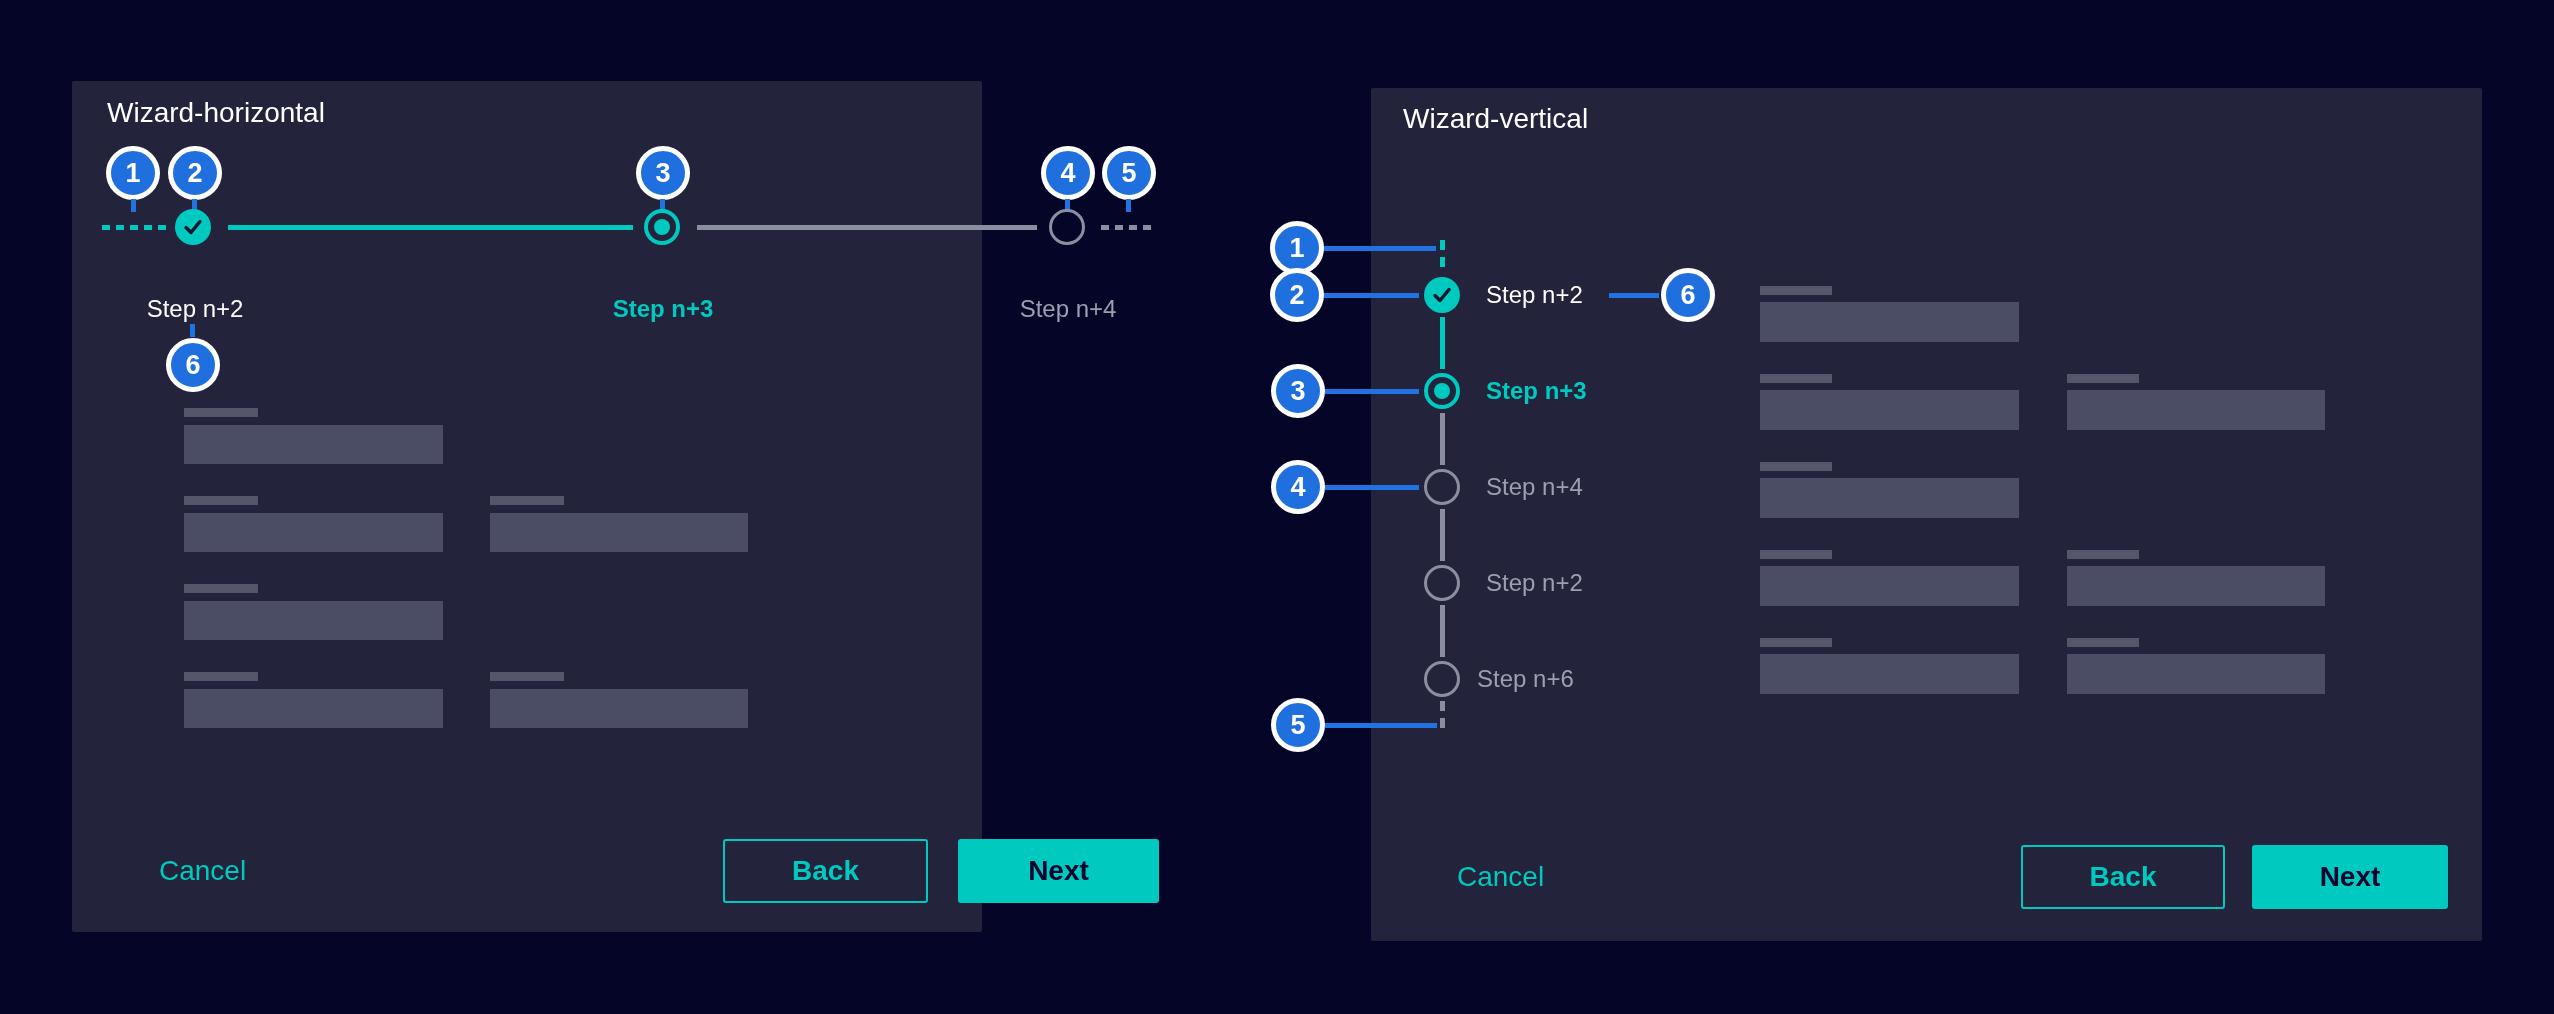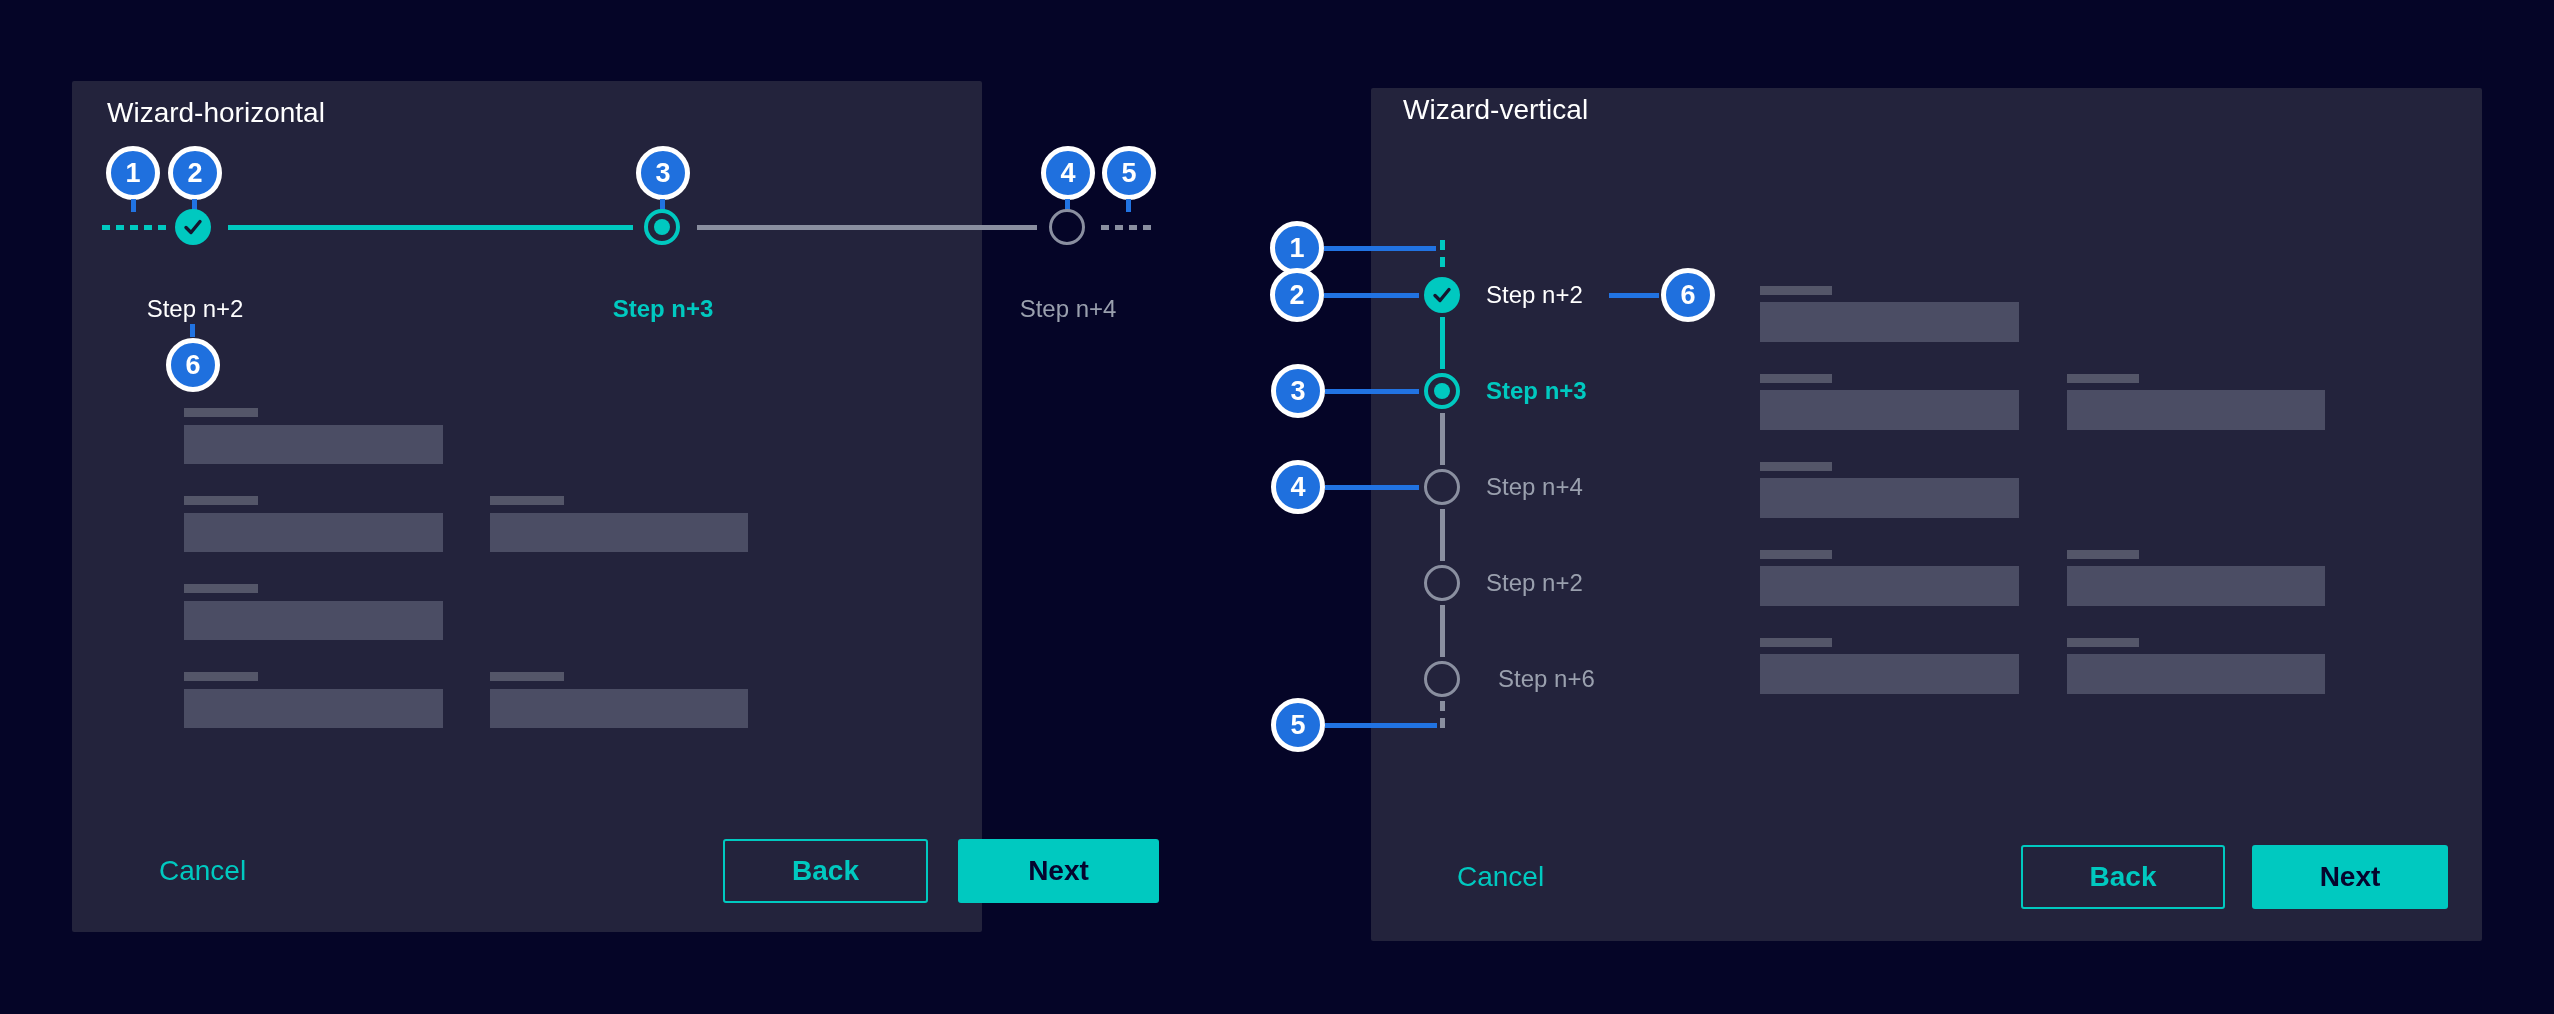--- a/index.html
+++ b/index.html
@@ -128,21 +128,21 @@
   <div class="abs skl-input" style="left:112px;top:608px;width:259px;height:39px"></div>
   <div class="abs skl-label" style="left:418px;top:591px;width:74px"></div>
   <div class="abs skl-input" style="left:418px;top:608px;width:258px;height:39px"></div>
 
   <div class="abs cancel" style="left:87px;top:772px">Cancel</div>
   <div class="abs btn btn-outline" style="left:651px;top:758px;width:205px;height:64px">Back</div>
   <div class="abs btn btn-filled" style="left:886px;top:758px;width:201px;height:64px">Next</div>
 </div>
 
 <div class="panel" id="panel-v">
-  <div class="abs title" style="left:32px;top:5px">Wizard-vertical</div>
+  <div class="abs title" style="left:32px;top:14px">Wizard-vertical</div>
 
   <div class="abs vdash-teal" style="left:69px;top:152px;height:34px"></div>
   <div class="abs circle-done" style="left:53px;top:189px">
     <svg width="26" height="26" viewBox="0 0 26 26">
       <path d="M6 13.5l5 5 9-11" stroke="#15152F" stroke-width="3.4" fill="none" stroke-linecap="round" stroke-linejoin="round"></path>
     </svg>
   </div>
   <div class="abs vline teal" style="left:69px;top:229px;height:52px"></div>
   <div class="abs circle-current" style="left:53px;top:285px"></div>
   <div class="abs vline gray" style="left:69px;top:325px;height:52px"></div>
@@ -150,21 +150,21 @@
   <div class="abs vline gray" style="left:69px;top:421px;height:52px"></div>
   <div class="abs circle-open" style="left:53px;top:477px"></div>
   <div class="abs vline gray" style="left:69px;top:517px;height:52px"></div>
   <div class="abs circle-open" style="left:53px;top:573px"></div>
   <div class="abs vdash-gray" style="left:69px;top:613px;height:34px"></div>
 
   <div class="abs steplabel sl-done" style="left:115px;top:189px">Step n+2</div>
   <div class="abs steplabel sl-current" style="left:115px;top:285px">Step n+3</div>
   <div class="abs steplabel sl-open" style="left:115px;top:381px">Step n+4</div>
   <div class="abs steplabel sl-open" style="left:115px;top:477px">Step n+2</div>
-  <div class="abs steplabel sl-open" style="left:127px;top:573px">Step n+6</div>
+  <div class="abs steplabel sl-open" style="left:106px;top:573px">Step n+6</div>
 
   <div class="abs conn" style="left:-47px;top:158px;width:112px"></div>
   <div class="abs conn" style="left:-47px;top:205px;width:95px"></div>
   <div class="abs conn" style="left:-46px;top:301px;width:94px"></div>
   <div class="abs conn" style="left:-46px;top:397px;width:94px"></div>
   <div class="abs conn" style="left:-46px;top:635px;width:112px"></div>
   <div class="abs conn" style="left:238px;top:205px;width:50px"></div>
 
   <div class="abs badge" style="left:-101px;top:133px">1</div>
   <div class="abs badge" style="left:-101px;top:180px">2</div>

